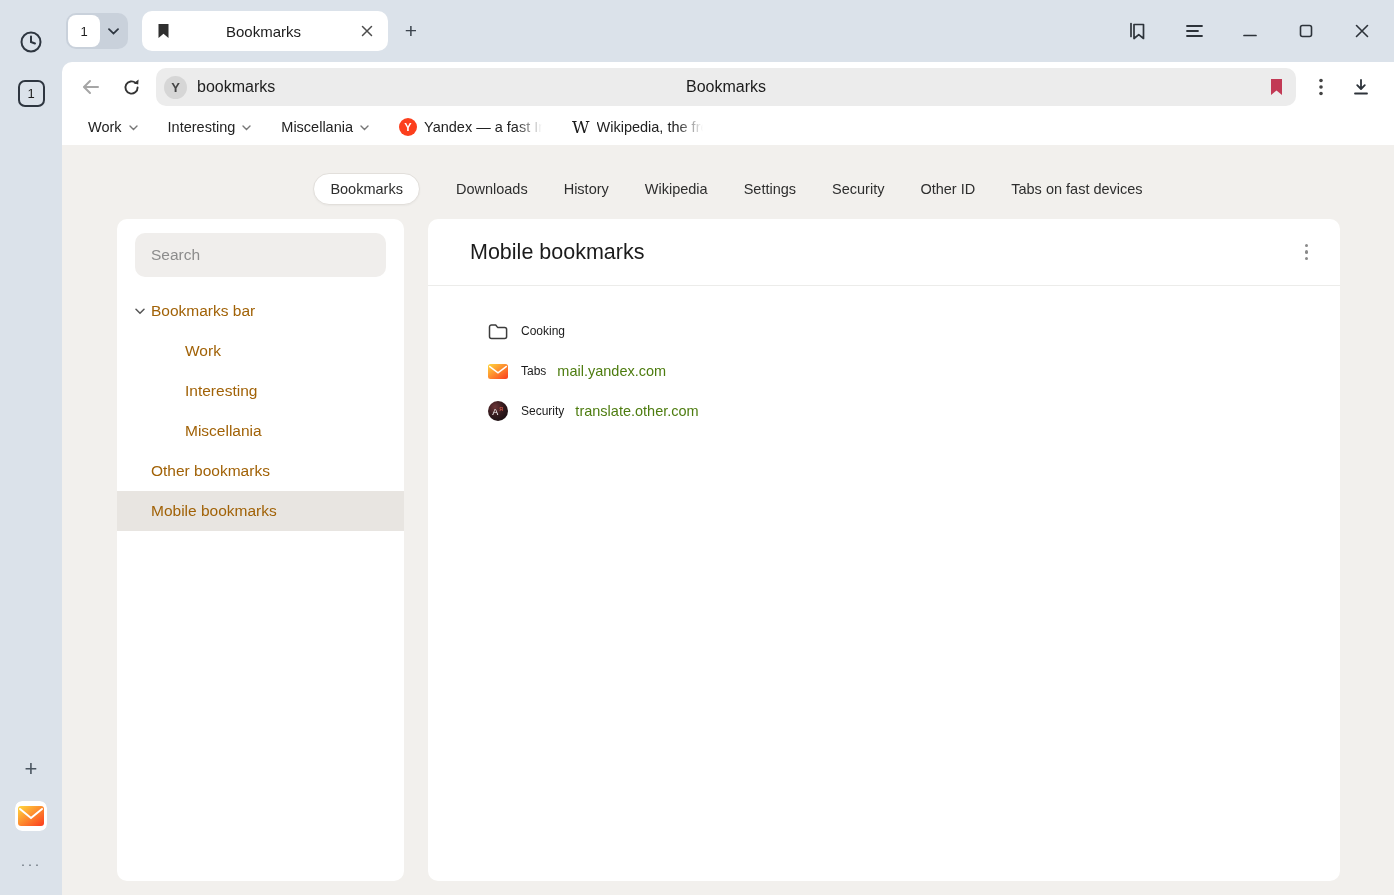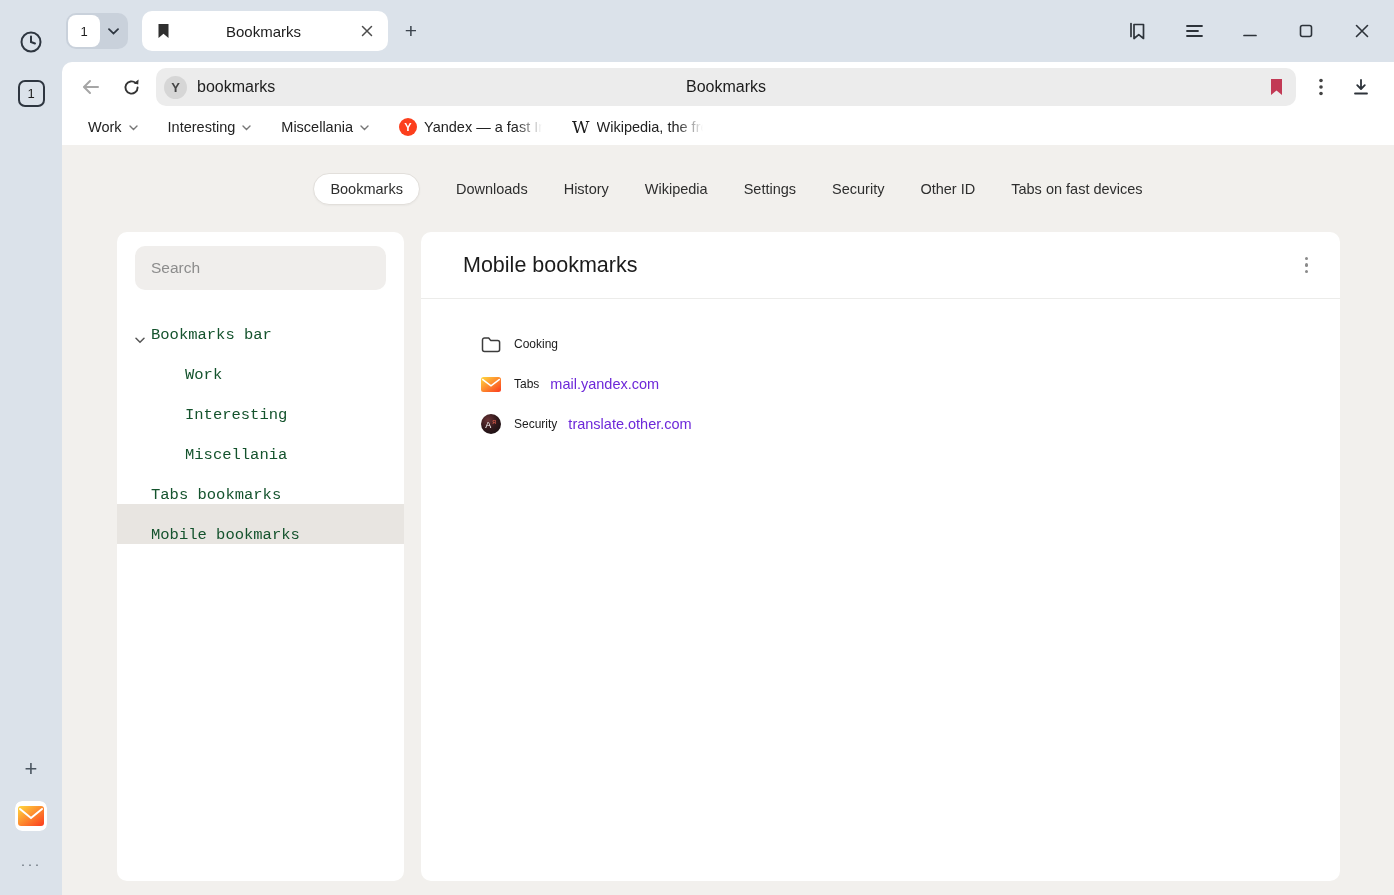--- a/index.html
+++ b/index.html
@@ -54,45 +54,45 @@
   .bb-trunc.w1 { max-width:118px; }
   .bb-trunc.w2 { max-width:106px; }
   .bb-trunc::after { content:""; position:absolute; right:0; top:0; width:26px; height:100%; background:linear-gradient(to right, rgba(255,255,255,0), #fff); }
 
   
   .content { flex:1; background:#f2f0ed; display:flex; flex-direction:column; min-height:0; }
   .nav-tabs { display:flex; justify-content:center; align-items:center; gap:36px; padding-top:28px; font-size:14.5px; color:#2e2e2e; }
   .nav-tab { cursor:pointer; white-space:nowrap; }
   .nav-tab.active { background:#fff; border:1px solid #e2dfdb; border-radius:16px; padding:7px 16px; box-shadow:0 1px 2px rgba(0,0,0,0.04); }
 
-  .panels { flex:1; display:flex; margin-top:27px; padding:0 54px 14px 55px; gap:17px; min-height:0; }
+  .panels { flex:1; display:flex; margin-top:14px; padding:0 54px 14px 55px; gap:24px; min-height:0; }
 
   
   .tree-card { width:287px; flex:none; background:#fff; border-radius:10px; padding-top:14px; overflow:hidden; }
   .search-wrap { padding:0 18px; margin-bottom:14px; }
   .search-input { width:100%; height:44px; background:#f0eeec; border:none; border-radius:10px; padding:0 16px; font-size:15.5px; font-family:inherit; color:#1e1e1e; outline:none; }
   .search-input::placeholder { color:#8c8c8c; }
-  .tree-row { height:40px; display:flex; align-items:flex-end; font-size:15.5px; color:#14532d; cursor:pointer;font-family:Liberation Mono, monospace; }
+  .tree-row { height:40px; display:flex; align-items:center; font-size:15.5px; color:#a16207; cursor:pointer; }
   .tree-row .chev-box { width:14px; margin-left:18px; margin-right:2px; display:flex; align-items:center; }
   .tree-row.lvl0 { padding-left:34px; }
   .tree-row.lvl0.with-chev { padding-left:0; }
   .tree-row.lvl1 { padding-left:68px; }
   .tree-row.selected { background:#e8e5e1; }
 
   
   .detail-card { flex:1; background:#fff; border-radius:10px; display:flex; flex-direction:column; min-width:0; }
   .detail-header { height:67px; flex:none; display:flex; align-items:center; padding:0 32px 0 42px; border-bottom:1px solid #ececea; }
   .detail-title { font-size:21.5px; color:#1b1b1b; }
   .kebab { margin-left:auto; color:#8a8a8a; font-size:17px; cursor:pointer; letter-spacing:0; line-height:0.55; display:flex; flex-direction:column; gap:3px; align-items:center; }
   .kebab i { width:3.5px; height:3.5px; background:#8a8a8a; border-radius:50%; display:block; }
   .detail-list { padding-top:25px; }
   .bm-row { height:40px; display:flex; align-items:center; padding-left:58px; cursor:pointer; }
   .bm-icon { width:24px; display:flex; align-items:center; justify-content:center; margin-right:11px; flex:none; }
   .bm-name { font-size:12px; color:#1b1b1b; }
-  .bm-url { font-size:14.5px; color:#6d28d9; margin-left:11px; }
+  .bm-url { font-size:14.5px; color:#4d7c0f; margin-left:11px; }
 </style>
 </head>
 <body>
 
 <div class="window">
 
   <aside class="left-rail">
     <div class="rail-btn">
       <svg width="24" height="24" viewBox="0 0 24 24" fill="none" stroke="#2e3640" stroke-width="2" stroke-linecap="round">
         <circle cx="12" cy="12" r="9.5"></circle>
@@ -285,21 +285,21 @@
             <div class="tree-row lvl1">
               <span>Work</span>
             </div>
             <div class="tree-row lvl1">
               <span>Interesting</span>
             </div>
             <div class="tree-row lvl1">
               <span>Miscellania</span>
             </div>
             <div class="tree-row lvl0">
-              <span>Tabs bookmarks</span>
+              <span>Other bookmarks</span>
             </div>
             <div class="tree-row lvl0 selected">
               <span>Mobile bookmarks</span>
             </div>
           </aside>
 
           <section class="detail-card">
             <div class="detail-header">
               <span class="detail-title">Mobile bookmarks</span>
               <span class="kebab">

